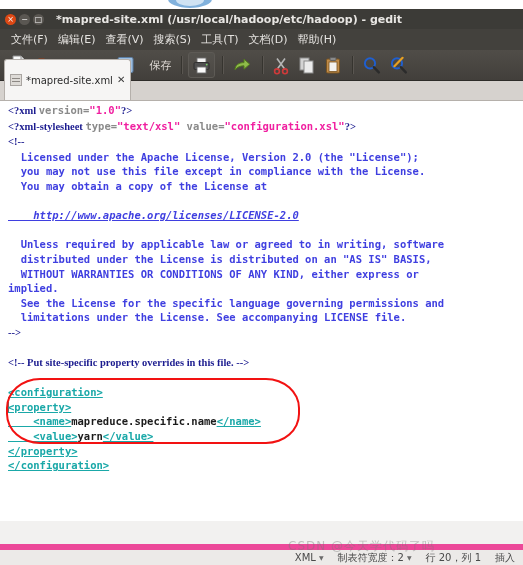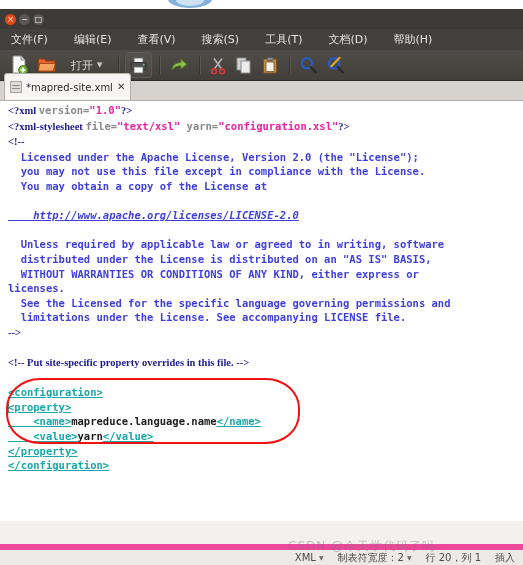--- a/index.html
+++ b/index.html
@@ -87,21 +87,21 @@
     font-family: "DejaVu Sans", "Liberation Sans", sans-serif;
   }
 
   
   .menubar {
     height: 21px;
     background: #43413d;
     display: flex;
     align-items: center;
     padding-left: 6px;
-    gap: 16px;
+    gap: 0px;
   }
   .menuitem {
     color: #e5e3e0;
     font-size: 11px;
     padding: 2px 5px;
     white-space: nowrap;
     cursor: default;
   }
 
   
@@ -155,21 +155,21 @@
     border-bottom: 1px solid #b5b0ab;
   }
   .tab {
     height: 18px;
     background: #f6f5f4;
     border: 1px solid #b5b0ab;
     border-bottom: none;
     border-radius: 3px 3px 0 0;
     display: flex;
     align-items: center;
-    padding: 4px 5px;
+    padding: 11px 5px;
     gap: 4px;
   }
   .tab-label {
     font-size: 10px;
     color: #2b2b2b;
     white-space: nowrap;
   }
   .tab-close {
     font-size: 10px;
     color: #3b3b3b;
@@ -293,20 +293,21 @@
     <div class="titlebar">
       <div class="wbtn close">
         <span class="gx">×</span>
       </div>
       <div class="wbtn min">
         <span class="gx">−</span>
       </div>
       <div class="wbtn max">
         <span class="gx">□</span>
       </div>
+      <div class="wtitle">*mapred-site.xml (/usr/local/hadoop/etc/hadoop) - gedit</div>
     </div>
 
     <div class="menubar">
       <div class="menuitem">文件(F)</div>
       <div class="menuitem">编辑(E)</div>
       <div class="menuitem">查看(V)</div>
       <div class="menuitem">搜索(S)</div>
       <div class="menuitem">工具(T)</div>
       <div class="menuitem">文档(D)</div>
       <div class="menuitem">帮助(H)</div>
@@ -325,20 +326,27 @@
 
       <div class="tb-item">
         <svg class="ico" width="20" height="20" viewBox="0 0 20 20">
           <path d="M1.5 4h6l1.6 2H18v10.5H1.5z" fill="#e8662a" stroke="#9c3c14" stroke-width="1"></path>
           <path d="M2.6 8.4h15.8l-2 7.6H1.4z" fill="#f4a261" stroke="#9c3c14" stroke-width="0.9"></path>
         </svg>
         <span class="tb-label">打开</span>
         <span class="tb-caret">▼</span>
       </div>
 
+      <div class="tb-item">
+        <svg class="ico" width="19" height="20" viewBox="0 0 19 20">
+          <rect x="2" y="2.5" width="15" height="15" rx="1.5" fill="#9fbfe0" stroke="#5b7fa6" stroke-width="1"></rect>
+          <path d="M8 4.5h3.2v5h2.6L9.6 14 5.4 9.5H8z" fill="#5aa02c" stroke="#36691a" stroke-width="0.9"></path>
+        </svg>
+        <span class="tb-label">保存</span>
+      </div>
 
       <div class="tb-sep"></div>
 
       <div class="tb-item framed">
         <svg class="ico" width="19" height="19" viewBox="0 0 19 19">
           <rect x="5" y="2" width="9" height="4.5" fill="#f2f2f2" stroke="#6e6e6e" stroke-width="0.9"></rect>
           <rect x="2" y="6.5" width="15" height="7" rx="1.3" fill="#4f4f4f" stroke="#2b2b2b" stroke-width="0.9"></rect>
           <rect x="5" y="11" width="9" height="6" fill="#fafafa" stroke="#6e6e6e" stroke-width="0.9"></rect>
           <circle cx="14.7" cy="8.6" r="0.9" fill="#7bd36a"></circle>
         </svg>
@@ -399,41 +407,41 @@
     <div class="tabstrip">
       <div class="tab">
         <span class="tab-icon"></span>
         <span class="tab-label">*mapred-site.xml</span>
         <span class="tab-close">✕</span>
       </div>
     </div>
 
     <div class="editor">
       <pre class="code"><span class="c-pi">&lt;?xml </span><span class="c-attr">version=</span><span class="c-str">"1.0"</span><span class="c-pi">?&gt;</span>
-<span class="c-pi">&lt;?xml-stylesheet </span><span class="c-attr">file=</span><span class="c-str">"text/xsl"</span><span class="c-attr"> yarn=</span><span class="c-str">"configuration.xsl"</span><span class="c-pi">?&gt;</span>
+<span class="c-pi">&lt;?xml-stylesheet </span><span class="c-attr">type=</span><span class="c-str">"text/xsl"</span><span class="c-attr"> value=</span><span class="c-str">"configuration.xsl"</span><span class="c-pi">?&gt;</span>
 <span class="c-pi">&lt;!--</span>
 <span class="c-comment">  Licensed under the Apache License, Version 2.0 (the "License");</span>
 <span class="c-comment">  you may not use this file except in compliance with the License.</span>
 <span class="c-comment">  You may obtain a copy of the License at</span>
 
 <span class="c-link">    http://www.apache.org/licenses/LICENSE-2.0</span>
 
 <span class="c-comment">  Unless required by applicable law or agreed to in writing, software</span>
 <span class="c-comment">  distributed under the License is distributed on an "AS IS" BASIS,</span>
 <span class="c-comment">  WITHOUT WARRANTIES OR CONDITIONS OF ANY KIND, either express or</span>
-<span class="c-comment">licenses.</span>
-<span class="c-comment">  See the Licensed for the specific language governing permissions and</span>
+<span class="c-comment">implied.</span>
+<span class="c-comment">  See the License for the specific language governing permissions and</span>
 <span class="c-comment">  limitations under the License. See accompanying LICENSE file.</span>
 <span class="c-pi">--&gt;</span>
 
 <span class="c-pi">&lt;!-- Put site-specific property overrides in this file. --&gt;</span>
 
 <span class="c-tag">&lt;configuration&gt;</span>
 <span class="caret"></span><span class="c-tag">&lt;property&gt;</span>
-<span class="c-tag">    &lt;name&gt;</span><span class="c-text">mapreduce.language.name</span><span class="c-tag">&lt;/name&gt;</span>
+<span class="c-tag">    &lt;name&gt;</span><span class="c-text">mapreduce.specific.name</span><span class="c-tag">&lt;/name&gt;</span>
 <span class="c-tag">    &lt;value&gt;</span><span class="c-text">yarn</span><span class="c-tag">&lt;/value&gt;</span>
 <span class="c-tag">&lt;/property&gt;</span>
 <span class="c-tag">&lt;/configuration&gt;</span></pre>
     </div>
 
     <div class="annot"></div>
 
     <div class="statusbar">
       <div class="sb-item">
         <span>XML</span>

